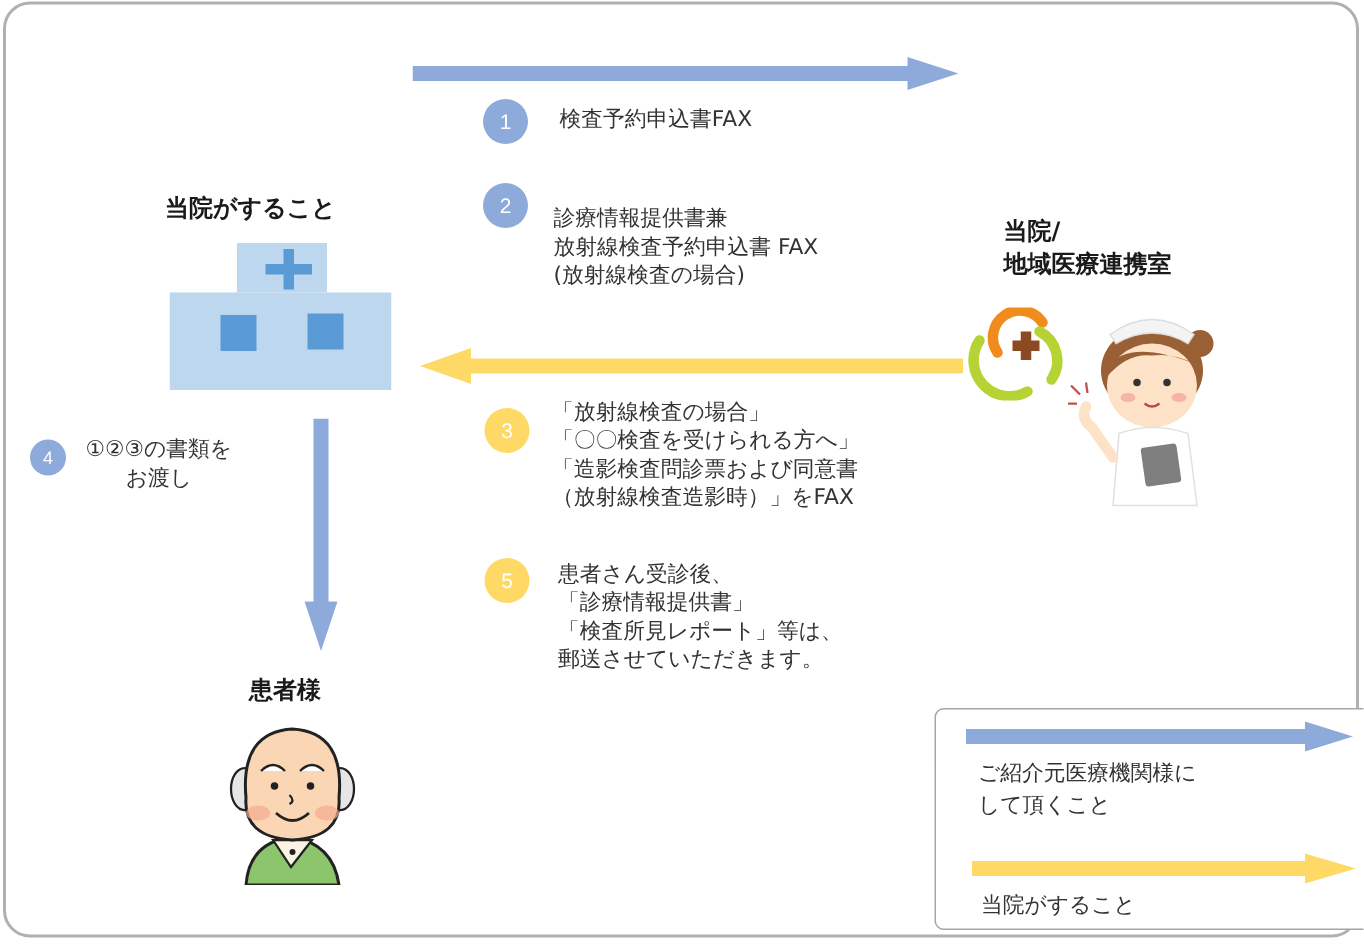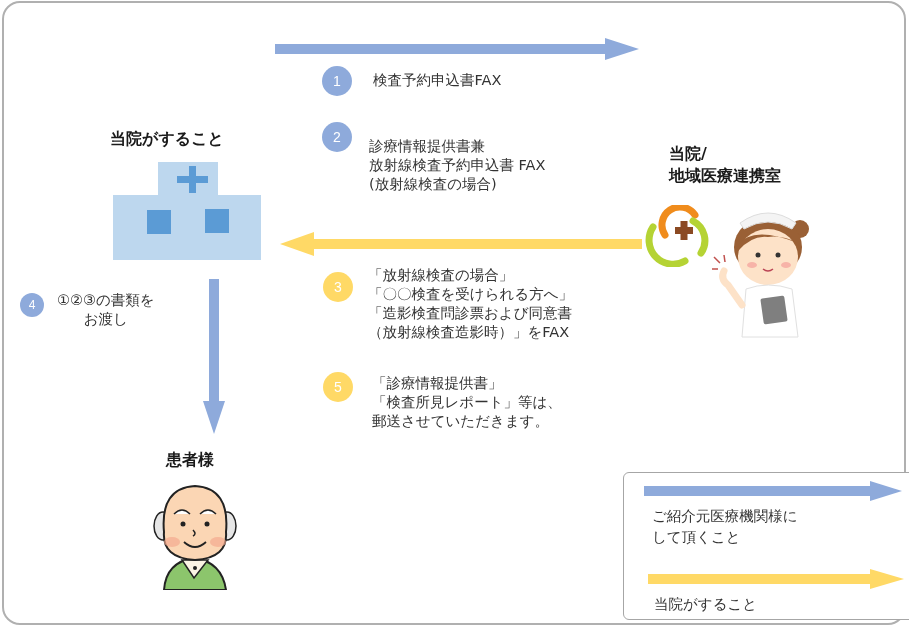--- a/index.html
+++ b/index.html
@@ -132,20 +132,21 @@
   <div>「放射線検査の場合」</div>
   <div>「〇〇検査を受けられる方へ」</div>
   <div>「造影検査問診票および同意書</div>
   <div>（放射線検査造影時）」をFAX</div>
 </div>
 
 <div class="badge yellow" style="left:323px; top:372px;">
     <span>5</span>
   </div>
 <div class="abs step-text" style="left:372px; top:374px;">
+  <div>患者さん受診後、</div>
   <div>「診療情報提供書」</div>
   <div>「検査所見レポート」等は、</div>
   <div>郵送させていただきます。</div>
 </div>
 
 <div class="abs label-bold" style="left:166px; top:449px;">患者様</div>
 <div class="abs" style="left:150px; top:482px;">
   <svg width="90" height="108" viewBox="0 0 90 108">
     <path d="M14,108 Q16,80 44,76 Q72,80 76,108 Z" fill="#8cc56c" stroke="#222" stroke-width="2"></path>
     <path d="M32,78 L44,96 L58,78 Z" fill="#fbf3e4" stroke="#222" stroke-width="1.5"></path>

